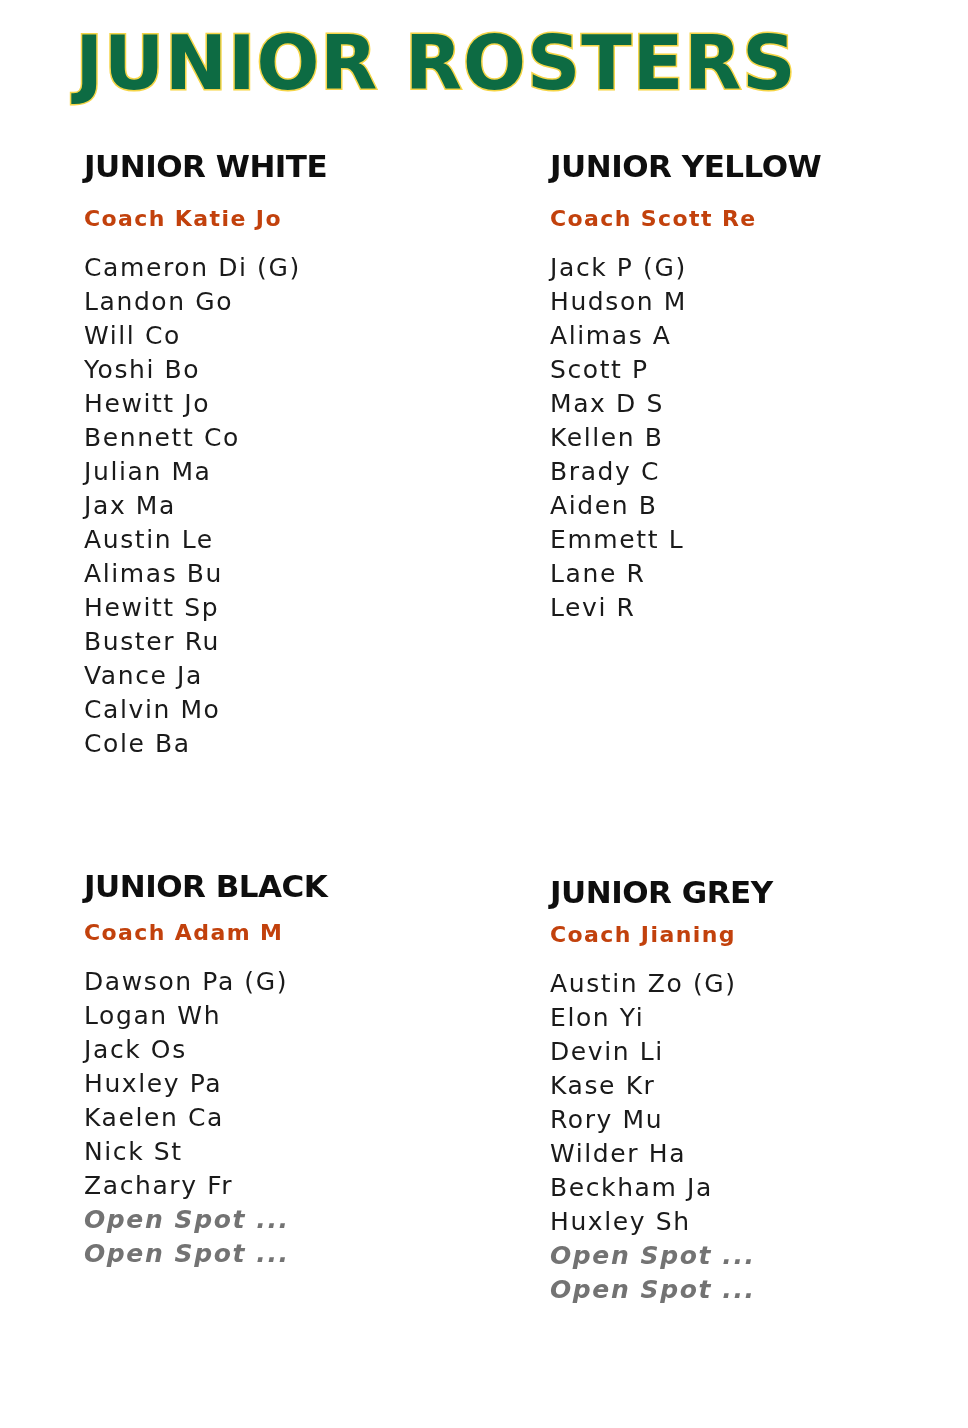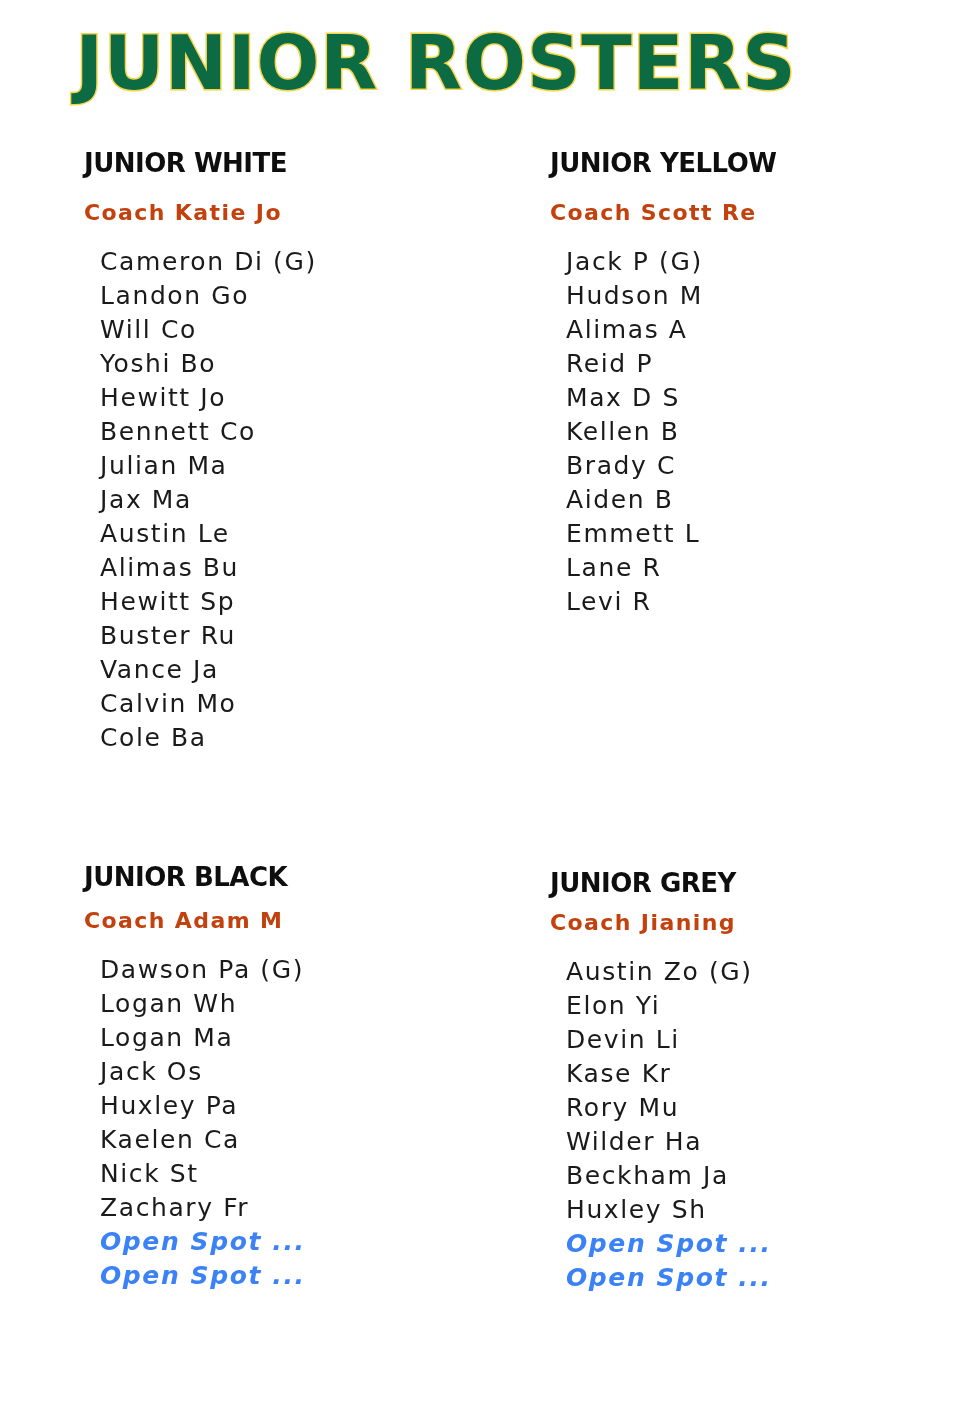--- a/index.html
+++ b/index.html
@@ -39,49 +39,49 @@
     column-gap: 0px;
     padding: 0 0 0 84px;
     margin-top: 48px;
   }
   .team {
     box-sizing: border-box;
   }
   .team-name {
     font-family: "DejaVu Sans", sans-serif;
     font-weight: bold;
-    font-size: 26px;
+    font-size: 31px;
     letter-spacing: -0.5px;
     color: #0e0e0e;
     margin: 0 0 0 0;
     text-transform: uppercase;
   }
   .coach {
     font-family: "DejaVu Sans", sans-serif;
     font-weight: bold;
     font-size: 22px;
     letter-spacing: 1.4px;
     color: #c2410c;
     margin: 22px 0 0 0;
   }
   .players {
     list-style: none;
-    margin: 20px 0 0 16px;
+    margin: 20px 0 0 0;
     padding: 0;
   }
   .players li {
     font-family: "DejaVu Sans", sans-serif;
     font-size: 25px;
     letter-spacing: 1.6px;
     color: #1a1a1a;
     line-height: 1.36;
     white-space: nowrap;
   }
   .players li.open-spot {
-    color: #3b82f6;
+    color: #737373;
     font-weight: bold;
     font-style: italic;
   }
   
   .q-white  { padding-top: 0px; }
   .q-yellow { padding-top: 0px; padding-left: 6px; }
   .q-black  { padding-top: 107px; }
   .q-grey   { padding-top: 113px; padding-left: 6px; }
   .q-black .coach { margin-top: 16px; }
   .q-grey .coach  { margin-top: 12px; }
@@ -117,38 +117,37 @@
       </ul>
     </div>
 
     <div class="team q-yellow">
       <h2 class="team-name">JUNIOR YELLOW</h2>
       <p class="coach">Coach Scott Re</p>
       <ul class="players">
         <li>Jack P (G)</li>
         <li>Hudson M</li>
         <li>Alimas A</li>
-        <li>Reid P</li>
+        <li>Scott P</li>
         <li>Max D S</li>
         <li>Kellen B</li>
         <li>Brady C</li>
         <li>Aiden B</li>
         <li>Emmett L</li>
         <li>Lane R</li>
         <li>Levi R</li>
       </ul>
     </div>
 
     <div class="team q-black">
       <h2 class="team-name">JUNIOR BLACK</h2>
       <p class="coach">Coach Adam M</p>
       <ul class="players">
         <li>Dawson Pa (G)</li>
         <li>Logan Wh</li>
-        <li>Logan Ma</li>
         <li>Jack Os</li>
         <li>Huxley Pa</li>
         <li>Kaelen Ca</li>
         <li>Nick St</li>
         <li>Zachary Fr</li>
         <li class="open-spot">Open Spot ...</li>
         <li class="open-spot">Open Spot ...</li>
       </ul>
     </div>
 

